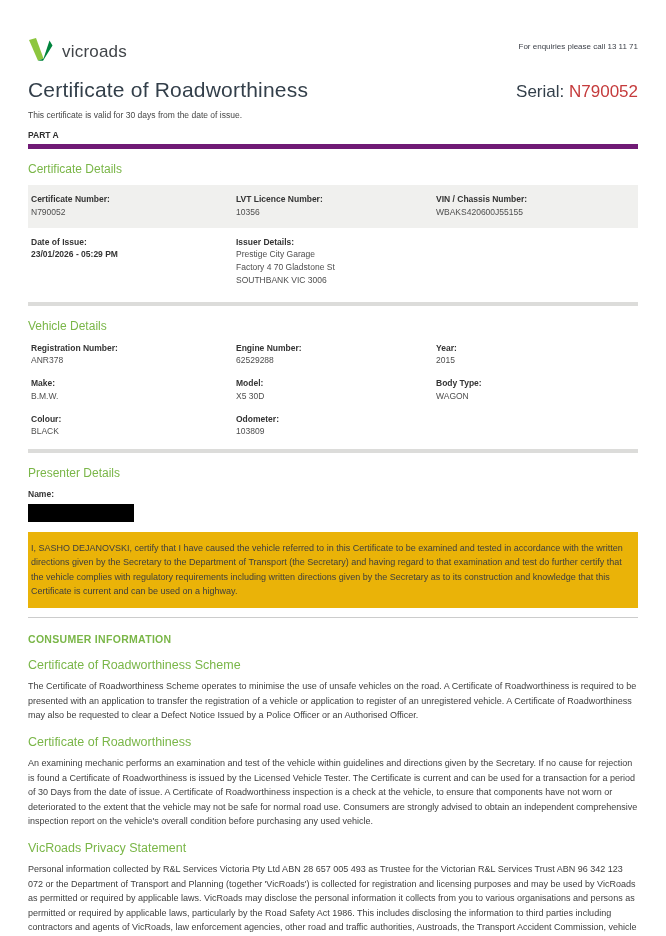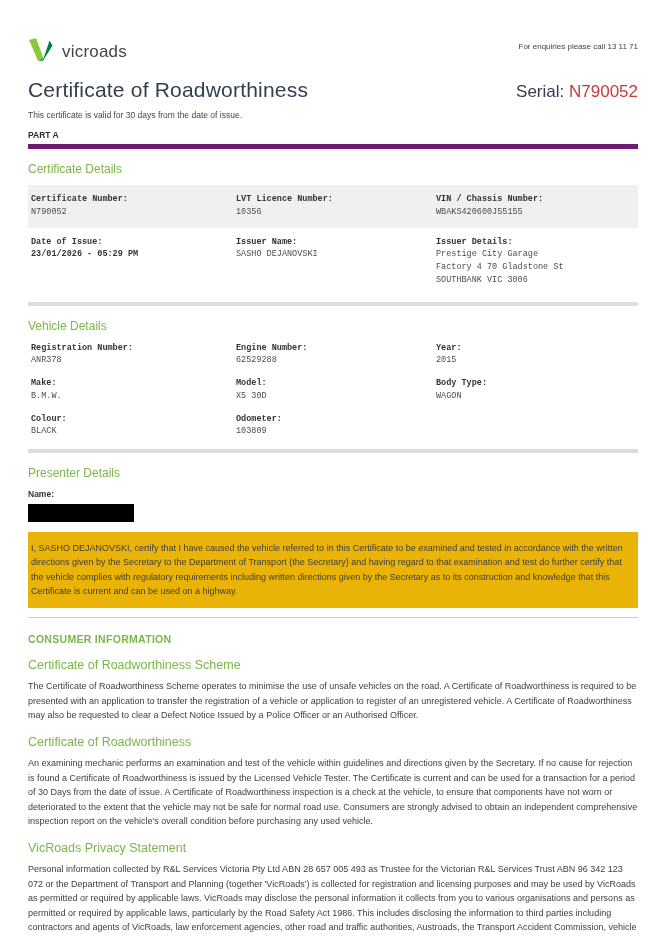--- a/index.html
+++ b/index.html
@@ -26,21 +26,21 @@
   .serial-value { color: #c53b3c; }
   .validity { font-size: 8.5px; color: #474747; margin-top: 8px; }
   .part-label { font-size: 8.5px; font-weight: bold; color: #2d2d2d; margin-top: 10px; padding-bottom: 4px; border-bottom: 5px solid #701a75; }
 
   
   .green-heading { color: #7ab648; font-size: 12px; font-weight: 400; margin-top: 13px; }
   .green-heading.caps { font-size: 10.5px; font-weight: bold; letter-spacing: 0.3px; margin-top: 15px; }
   .green-subheading { color: #7ab648; font-size: 12.5px; font-weight: 400; margin-top: 13px; }
 
   
-  .details-grid { display: grid; grid-template-columns: 205px 200px 1fr; margin-top: 0; font-family: Liberation Mono, monospace; }
+  .details-grid { display: grid; grid-template-columns: 205px 200px 1fr; margin-top: 0; }
   .details-grid.shaded { background: #f0f0ee; }
   .details-grid .cell { padding: 8px 4px 9px 3px; }
   .details-grid.tight .cell { padding: 5px 4px 5px 3px; }
   .lbl { font-size: 8.5px; font-weight: bold; color: #343434; line-height: 1.5; }
   .val { font-size: 8.5px; color: #4e4e4e; line-height: 1.5; white-space: pre-line; }
   .val.bold { font-weight: bold; color: #343434; }
   .cd-wrap { margin-top: 9px; }
 
   .thick-sep { height: 4px; background: #dcdcda; margin: 6px 0 2px 0; }
 
@@ -92,24 +92,20 @@
       </div>
       <div class="cell">
         <div class="lbl">VIN / Chassis Number:</div>
         <div class="val">WBAKS420600J55155</div>
       </div>
     </div>
     <div class="details-grid">
       <div class="cell">
         <div class="lbl">Date of Issue:</div>
         <div class="val bold">23/01/2026 - 05:29 PM</div>
-      </div>
-      <div class="cell">
-        <div class="lbl">Issuer Name:</div>
-        <div class="val">SASHO DEJANOVSKI</div>
       </div>
       <div class="cell">
         <div class="lbl">Issuer Details:</div>
         <div class="val">Prestige City Garage
 Factory 4 70 Gladstone St
 SOUTHBANK VIC 3006</div>
       </div>
     </div>
   </div>
 

